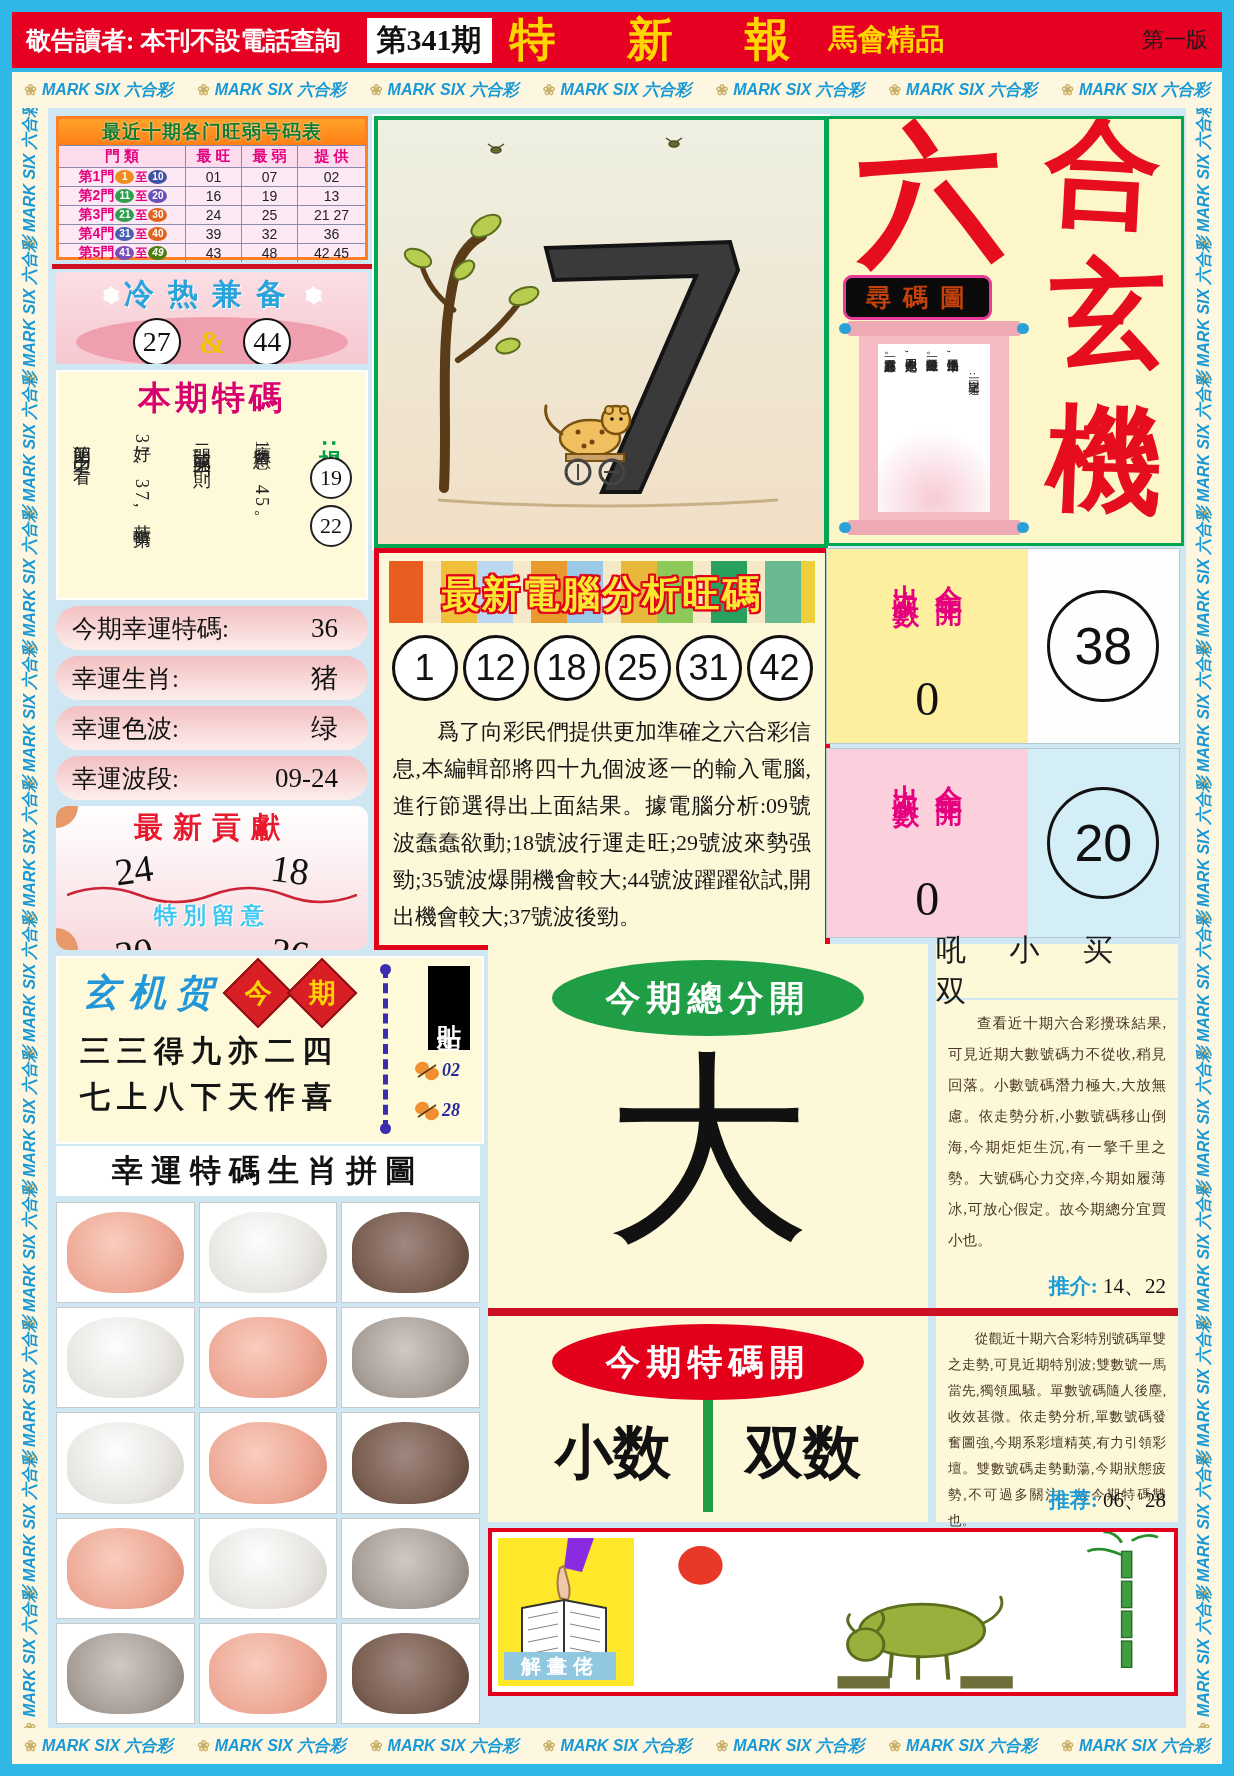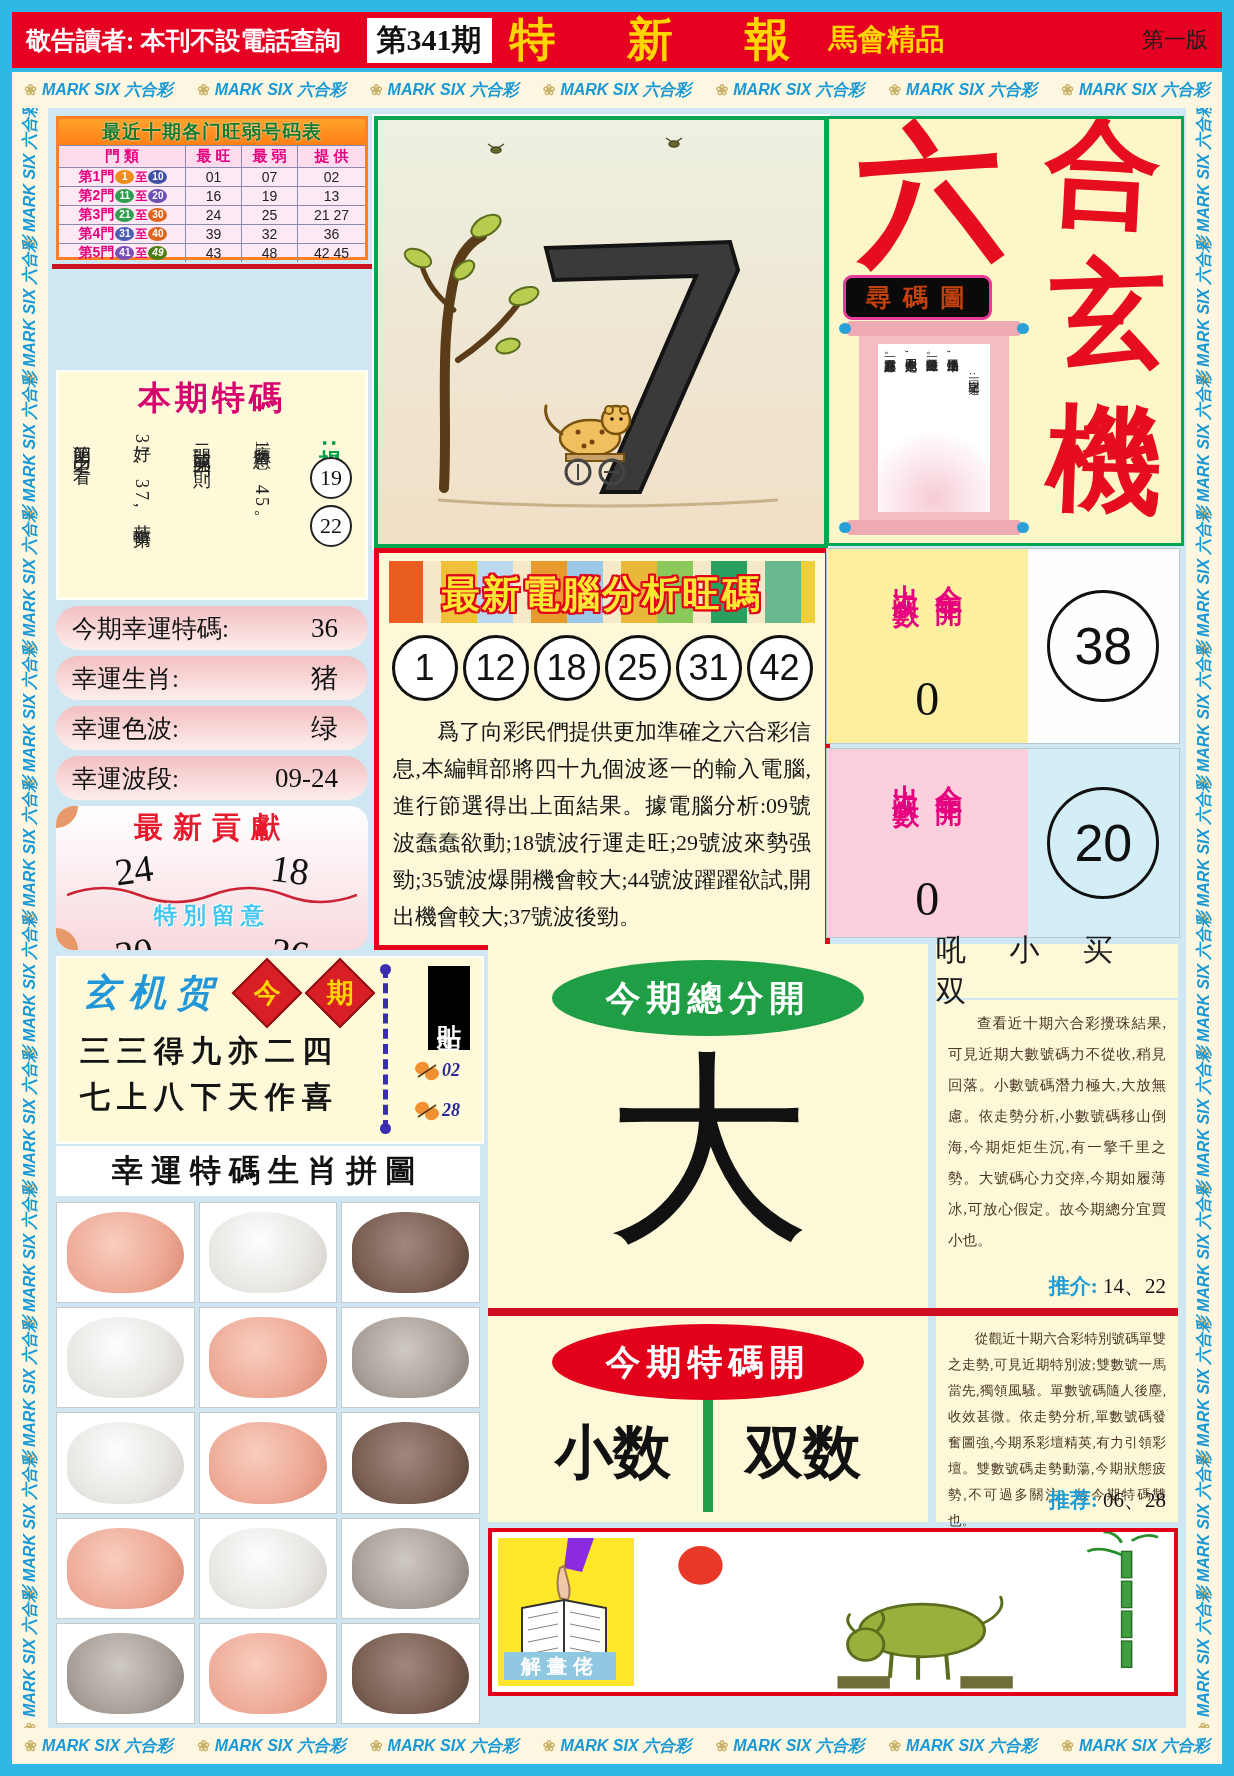--- a/index.html
+++ b/index.html
@@ -79,36 +79,36 @@
            display:flex;align-items:center;justify-content:center;font-size:22px;font-family:"Liberation Serif",serif;}
 
   
   .lrow{position:absolute;left:56px;width:312px;height:44px;border-radius:22px;
         background:linear-gradient(180deg,#f3bfc1,#fdeeec);display:flex;align-items:center;
         padding:0 16px;box-sizing:border-box;font-family:"Liberation Serif",serif;color:#111;}
   .lrow .ll{font-size:25px;}
   .lrow .lv{margin-left:auto;font-size:27px;margin-right:14px;}
 
   
-  .contrib{left:56px;top:806px;width:312px;height:144px;border-radius:18px;
+  .contrib{left:56px;top:806px;width:312px;height:144px;border-radius:12px;
            background:linear-gradient(180deg,#ffffff,#f8d9de);position:absolute;overflow:hidden;}
   .contrib:before{content:"";position:absolute;left:0;top:0;width:22px;height:22px;background:#e8996a;border-radius:0 0 22px 0;}
   .contrib:after{content:"";position:absolute;left:0;bottom:0;width:22px;height:22px;background:#e8996a;border-radius:0 22px 0 0;}
   .contrib .ctt{color:#e8192c;font-weight:bold;font-size:29px;letter-spacing:10px;text-align:center;margin-top:2px;
            font-family:"Liberation Serif",serif;}
   .contrib .nrow{display:flex;justify-content:space-around;font-size:38px;font-family:"Liberation Serif",serif;color:#111;}
   .contrib .nrow span:first-child{transform:rotate(-8deg);}
   .contrib .nrow span:last-child{transform:rotate(8deg);}
   .contrib .wave{display:block;margin:-6px auto 0;}
   .contrib .note{color:#3ec6f0;font-weight:bold;font-size:23px;letter-spacing:6px;text-align:center;
            text-shadow:1px 1px 0 #fff,-1px -1px 0 #fff;margin-top:-4px;}
 
   
   .mystery{left:56px;top:956px;width:424px;height:184px;background:#fdf9d9;border:2px solid #fff;position:absolute;}
-  .mystery .row1{display:flex;align-items:center;margin:10px 0 0 24px;gap:15px;}
+  .mystery .row1{display:flex;align-items:center;margin:10px 0 0 24px;gap:6px;}
   .mystery .xjh{color:#2196d8;font-weight:bold;font-style:italic;font-size:37px;letter-spacing:10px;
            font-family:"Liberation Serif",serif;}
   .diamond{width:46px;height:46px;background:#d81f26;border:2px solid #8e1014;transform:rotate(45deg);
            display:flex;align-items:center;justify-content:center;margin:0 4px;}
   .diamond span{transform:rotate(-45deg);color:#ffd400;font-weight:bold;font-size:27px;font-family:"Liberation Serif",serif;}
   .mystery .poem{margin:10px 0 0 22px;font-size:30px;font-weight:bold;letter-spacing:7px;color:#141414;
            font-family:"Liberation Serif",serif;line-height:46px;}
   .tipline{position:absolute;right:94px;top:10px;bottom:12px;border-left:5px dashed #3a2db0;}
   .tipline:before,.tipline:after{content:"";position:absolute;left:-8px;width:11px;height:11px;border-radius:50%;background:#3a2db0;}
   .tipline:before{top:-4px;} .tipline:after{bottom:-4px;}
@@ -343,20 +343,28 @@
             <span class="oval ob">49</span>
           </div>
           <div class="tc num">43</div>
           <div class="tc num">48</div>
           <div class="tc num">42 45</div>
         </div>
       </div>
   </div>
   <div class="redrule"></div>
 
+  <div class="panel coldhot">
+    <div class="ct"><span class="snow">❄</span><span>冷热兼备</span><span class="snow">❄</span></div>
+    <div class="egg">
+      <span class="bigcirc">27</span>
+      <span class="amp">&amp;</span>
+      <span class="bigcirc">44</span>
+    </div>
+  </div>
 
   <div class="panel special">
     <div class="st">本期特碼</div>
     <div class="cols" id="special-cols">
         <div class="vcol">第四門之中,看</div>
         <div class="vcol">好31、37,若轉第</div>
         <div class="vcol">二門或第五門,則</div>
         <div class="vcol">應留意16、45。</div>
         <div class="provide">
           <span class="plabel">提供:</span>

